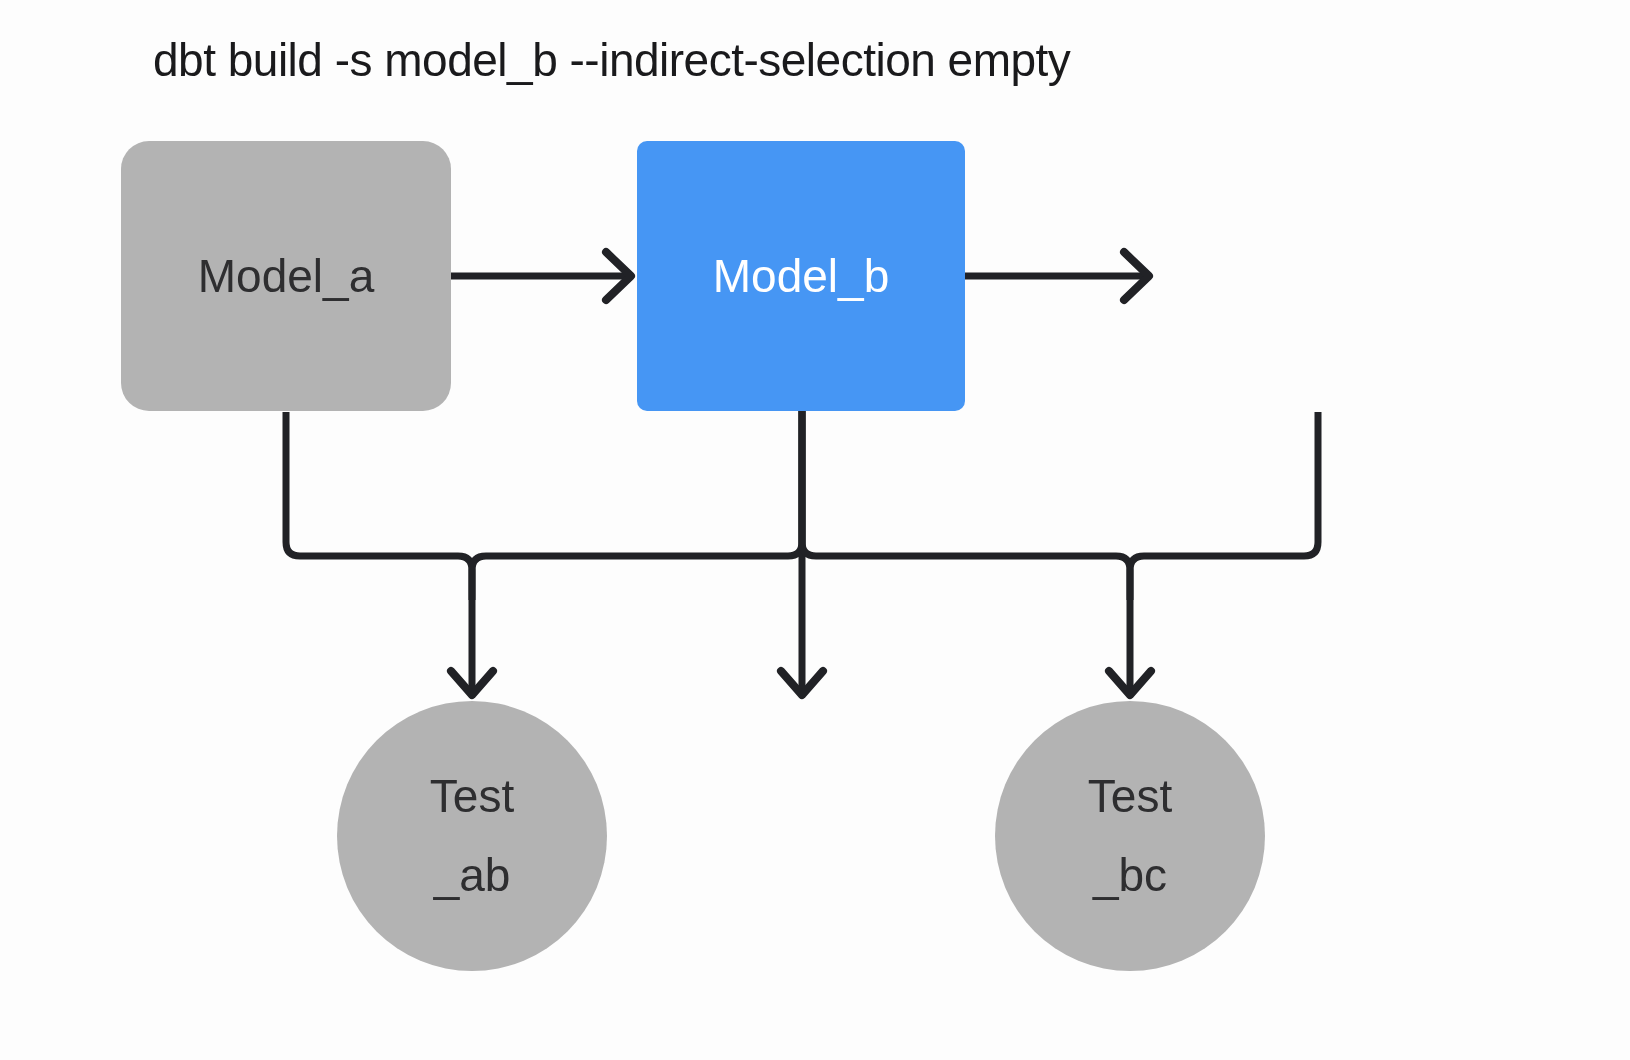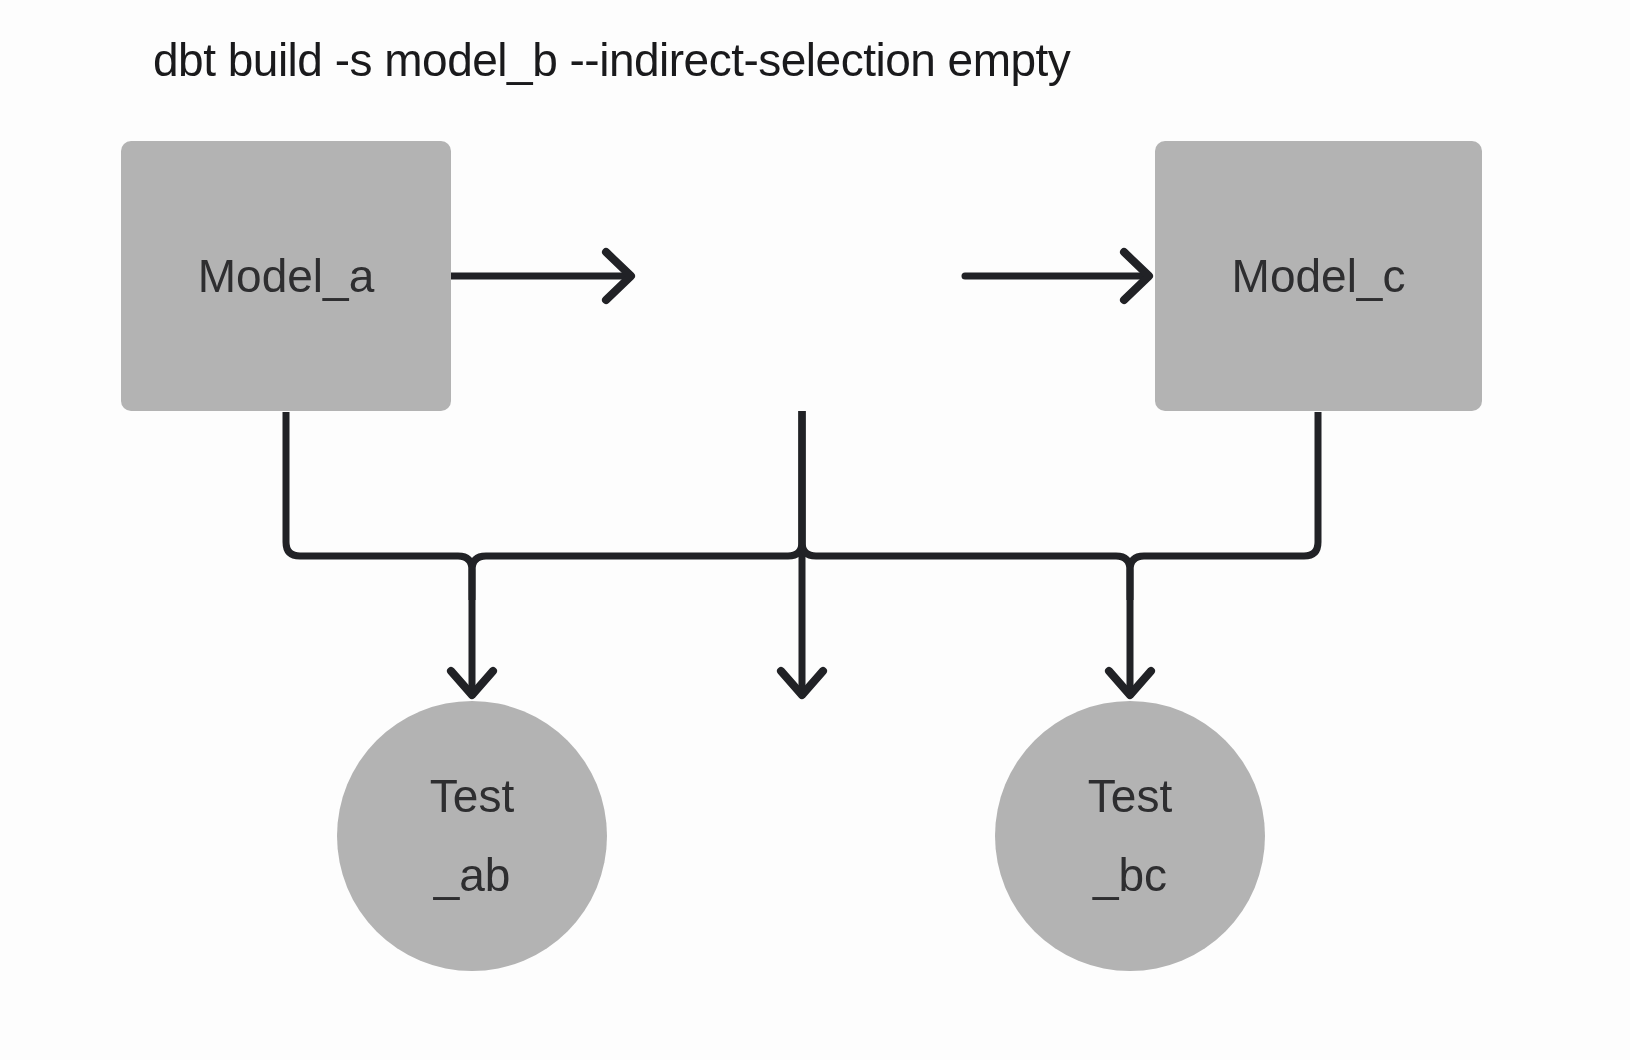--- a/index.html
+++ b/index.html
@@ -18,21 +18,21 @@
     position:absolute;left:153px;top:33px;
     font-size:46px;font-weight:400;color:var(--title-color);
     letter-spacing:-0.5px;white-space:nowrap;
   }
   .node{
     position:absolute;display:flex;align-items:center;justify-content:center;
     font-size:46px;font-weight:400;color:var(--text-dark);
   }
   .model{background:var(--node-gray);border-radius:10px;width:330px;height:270px;}
   .model.selected{background:var(--node-selected);color:var(--text-light);}
-  #model-a{left:121px;top:141px;}
+  #model-a{left:121px;top:141px;border-radius:28px;}
   #model-b{left:637px;top:141px;width:328px;}
   #model-c{left:1155px;top:141px;width:327px;}
   .test{
     background:var(--node-gray);border-radius:50%;
     width:270px;height:270px;
     flex-direction:column;text-align:center;line-height:1.72;
   }
   #test-ab{left:337px;top:701px;}
   #test-b{left:667px;top:701px;}
   #test-bc{left:995px;top:701px;}
@@ -66,22 +66,22 @@
 
     <path d="M 802 411 L 802 542 Q 802 556 816 556 L 1116 556 Q 1130 556 1130 570 L 1130 600"></path>
 
     <path d="M 1318 412 L 1318 542 Q 1318 556 1304 556 L 1144 556 Q 1130 556 1130 570 L 1130 690"></path>
     <path class="head" d="M 1109 671 L 1130 695 L 1151 671"></path>
   </svg>
 
   <div class="node model" id="model-a">
     <span>Model_a</span>
   </div>
-  <div class="node model" id="model-c">
-    <span>Model_c</span>
+  <div class="node model selected" id="model-b">
+    <span>Model_b</span>
   </div>
 
   <div class="node test" id="test-ab">
     <span>Test</span>
     <span>_ab</span>
   </div>
   <div class="node test" id="test-bc">
     <span>Test</span>
     <span>_bc</span>
   </div>

